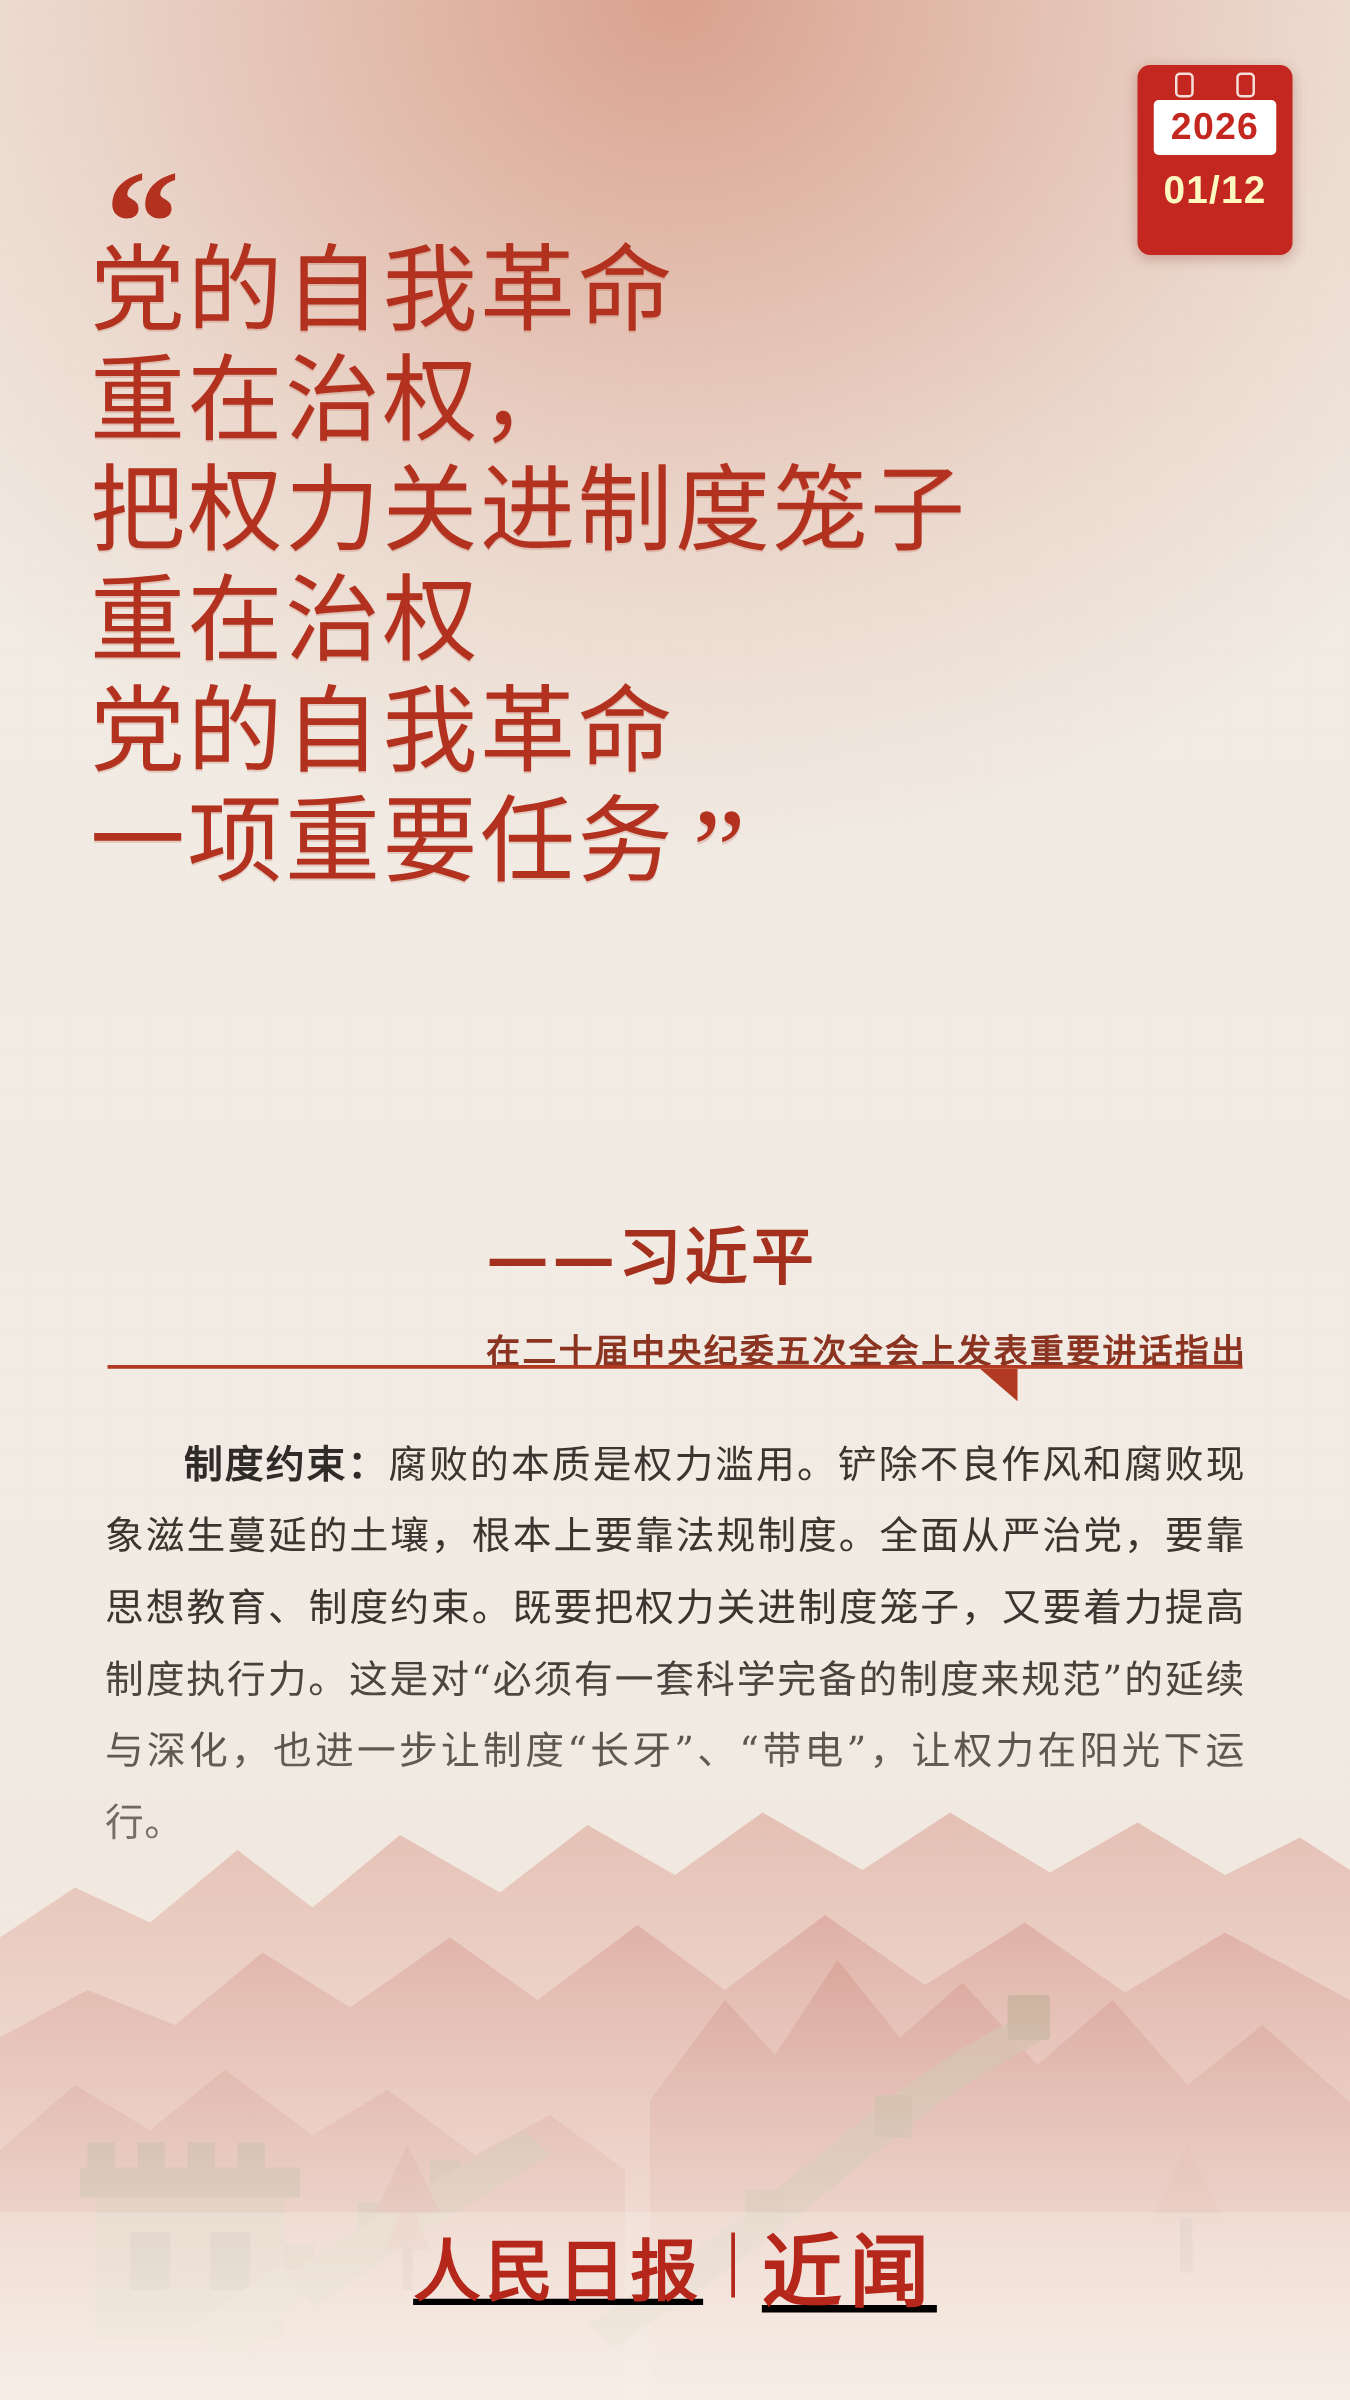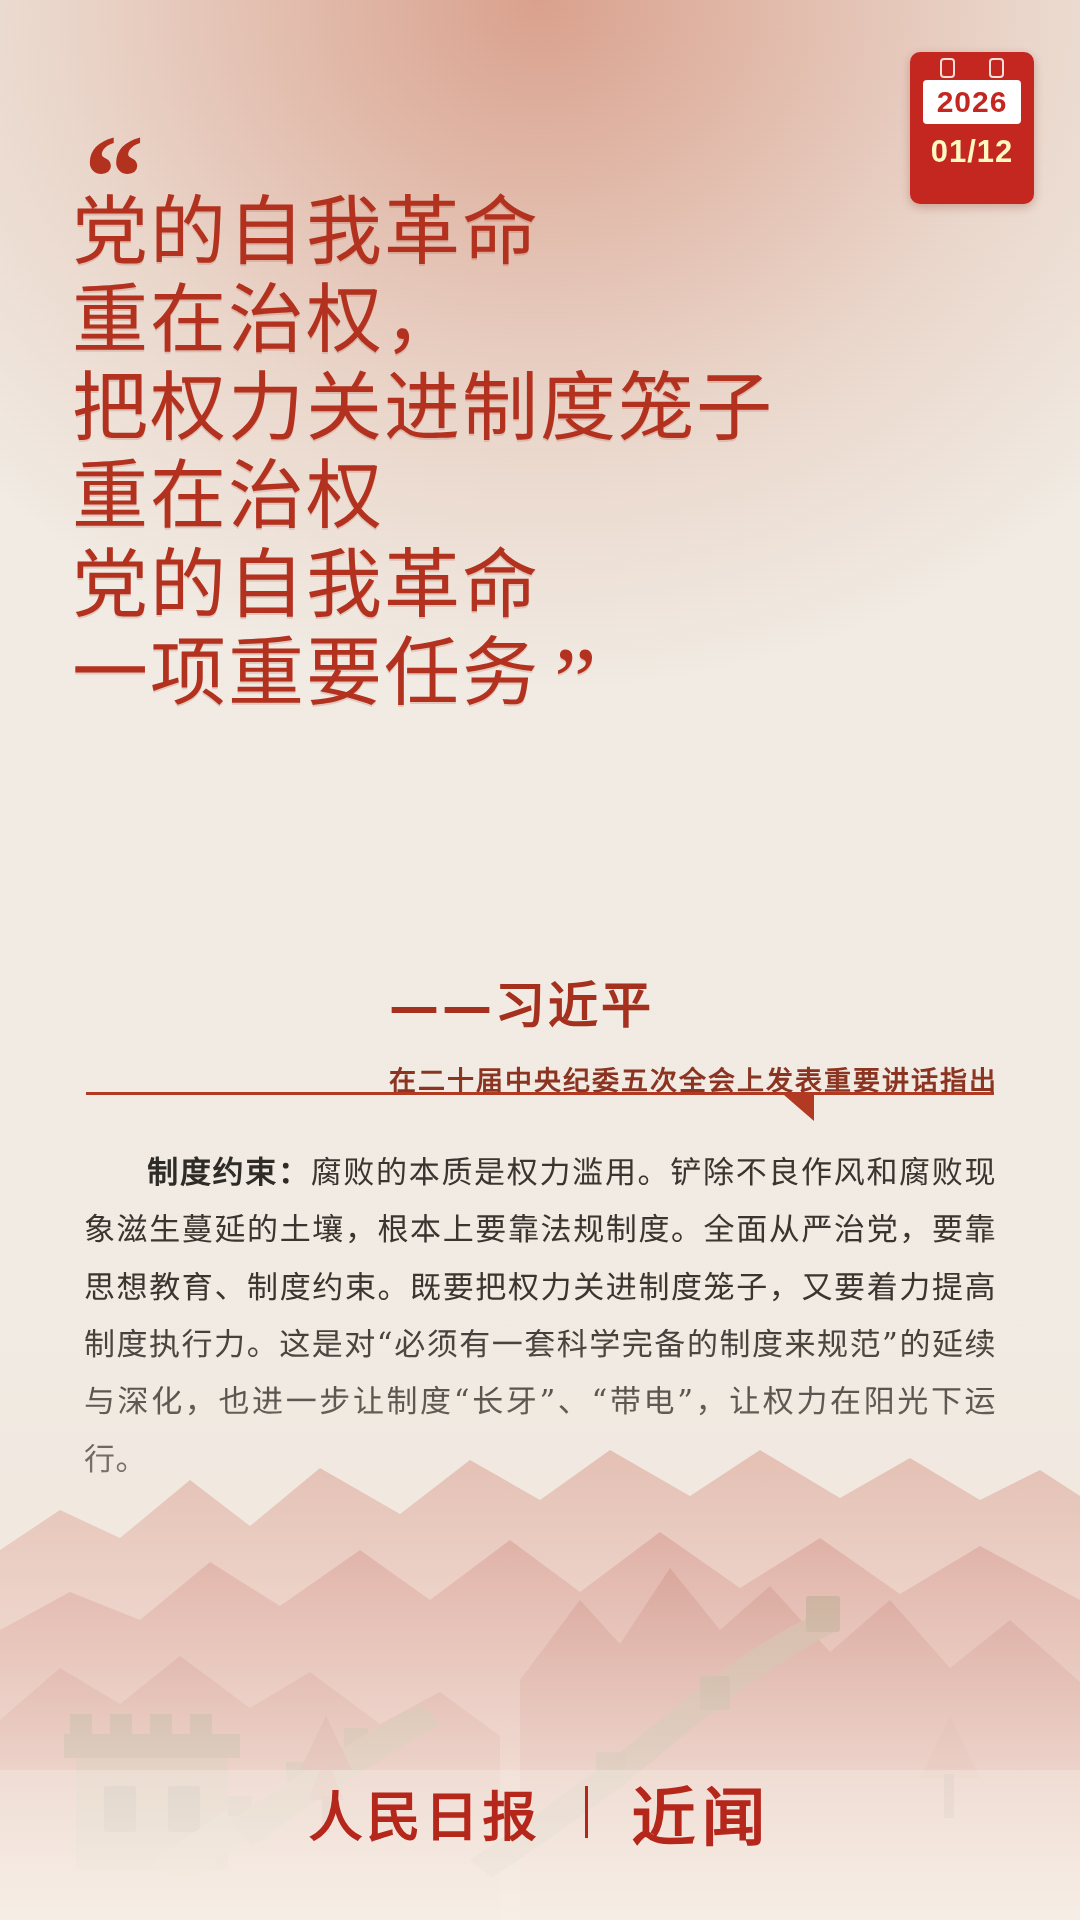--- a/index.html
+++ b/index.html
@@ -237,21 +237,22 @@
 
   
   .footer {
     position: absolute;
     left: 0;
     right: 0;
     bottom: 62px;
     display: flex;
     align-items: center;
     justify-content: center;
-    gap: 44px;
+    gap: 22px;
+    text-decoration: underline;
   }
   .brand-main {
     font-family: "DejaVu Serif", "Liberation Serif", serif;
     font-size: 54px;
     font-weight: bold;
     color: #b5261b;
     letter-spacing: 4px;
   }
   .brand-sep {
     width: 3px;

